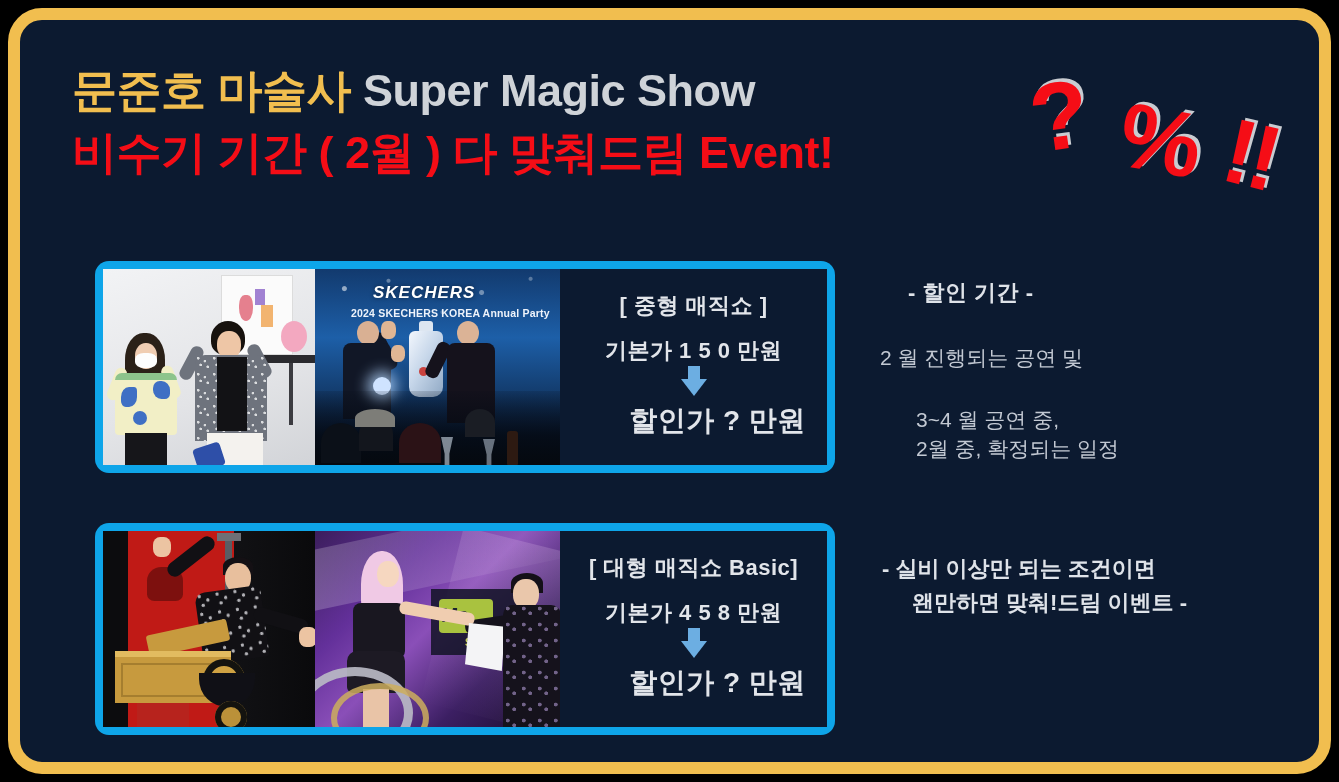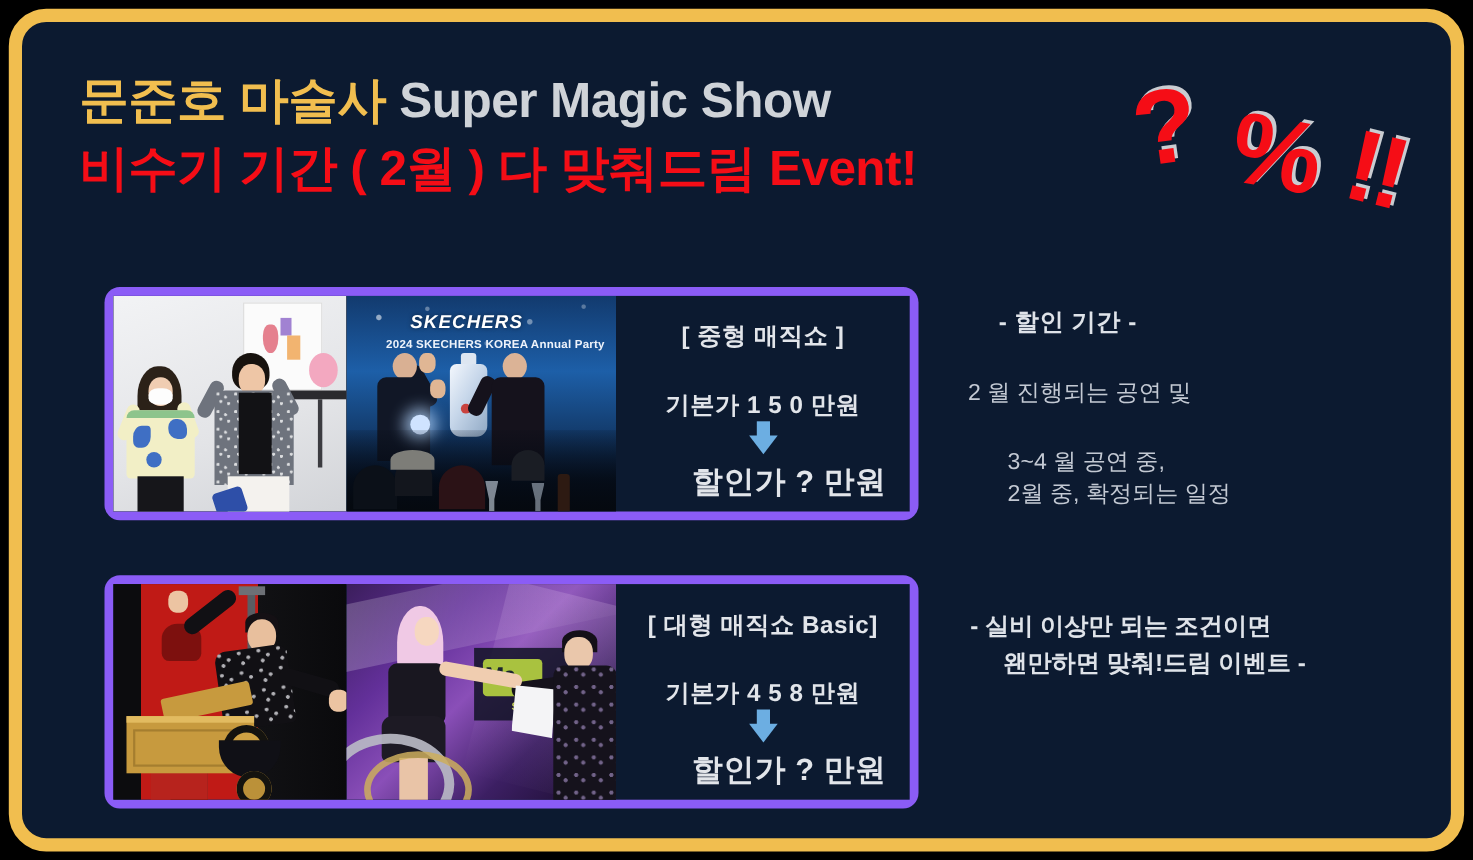--- a/index.html
+++ b/index.html
@@ -35,41 +35,41 @@
     text-shadow:3px -3px 0 #c9ccd1;
     line-height:1; user-select:none;
   }
   #mark-question { left:10px;  top:8px;   font-size:96px;  transform:rotate(-8deg); }
   #mark-percent  { left:100px; top:34px;  font-size:92px;  transform:rotate(10deg); }
   #mark-bangs    { left:205px; top:48px;  font-size:92px;  transform:rotate(14deg); letter-spacing:-6px; }
 
   
   .card {
     position:absolute; left:75px; width:740px; height:212px;
-    background:#8b5cf6; border-radius:14px; padding:8px;text-align:right;
+    background:#0ea5e9; border-radius:14px; padding:8px;text-align:right;
   }
   #card-0 { top:241px; }
   #card-1 { top:503px; }
 
   .card-inner { position:relative; width:100%; height:100%; display:flex; background:#0c1a30; }
 
   .photo { position:relative; width:212px; height:100%; overflow:hidden; flex:0 0 auto; }
   .photo-wide { width:245px; }
 
   .card-text {
     flex:1 1 auto; position:relative;
     display:flex; flex-direction:column; align-items:center;
     padding-top:22px;
   }
   .card-heading {
     color:#e2e5ea; font-size:22px; font-weight:bold; white-space:nowrap;
     letter-spacing:.5px;
   }
   .price-old {
-    position:relative; margin-top:32px;
+    position:relative; margin-top:15px;
     color:#e2e5ea; font-size:22px; font-weight:bold; white-space:nowrap;
     letter-spacing:.5px;
   }
   .price-old::after {
     content:""; position:absolute; left:-6px; right:-6px; top:46%;
     height:11px; background:#8d1c24; transform:translateY(-50%);
     z-index:-1;
   }
   .price-old span { position:relative; z-index:1; }
   .arrow-shape { position:relative; width:26px; height:30px; }

